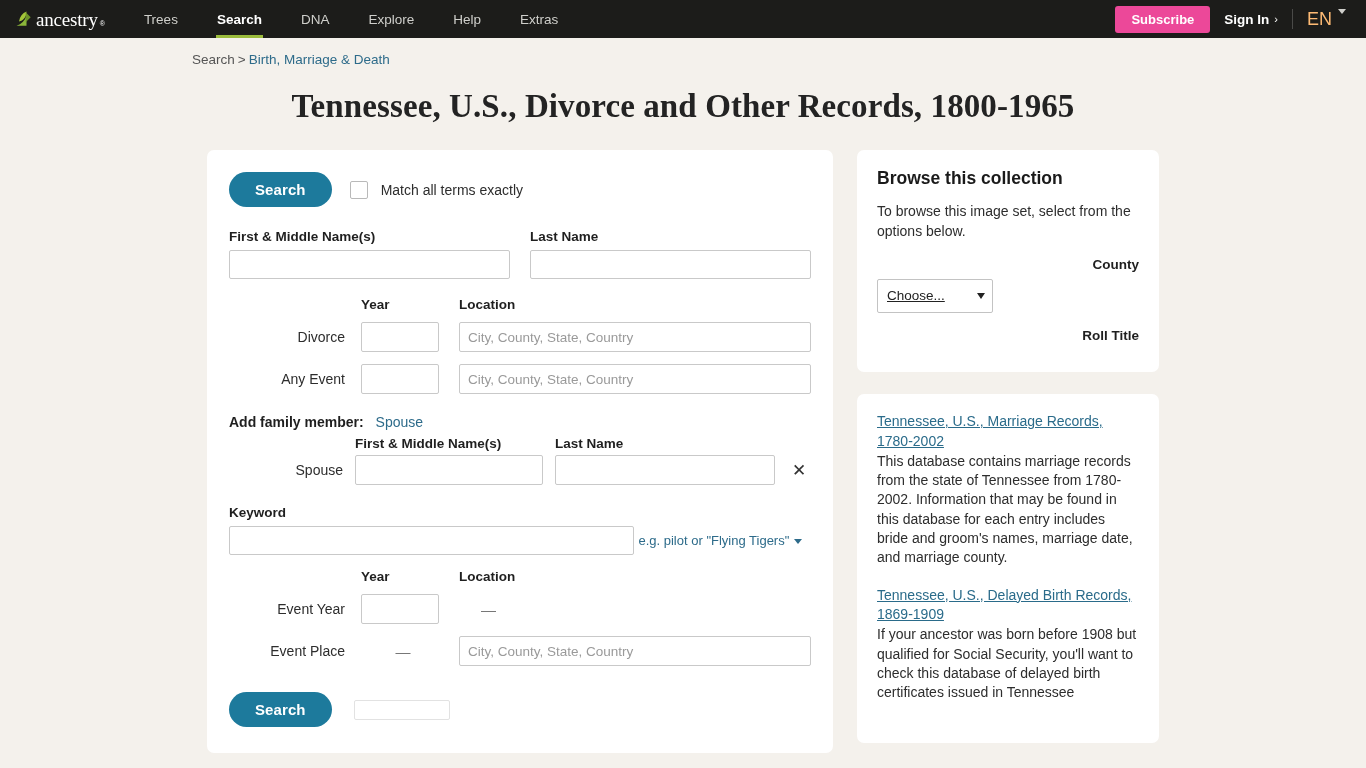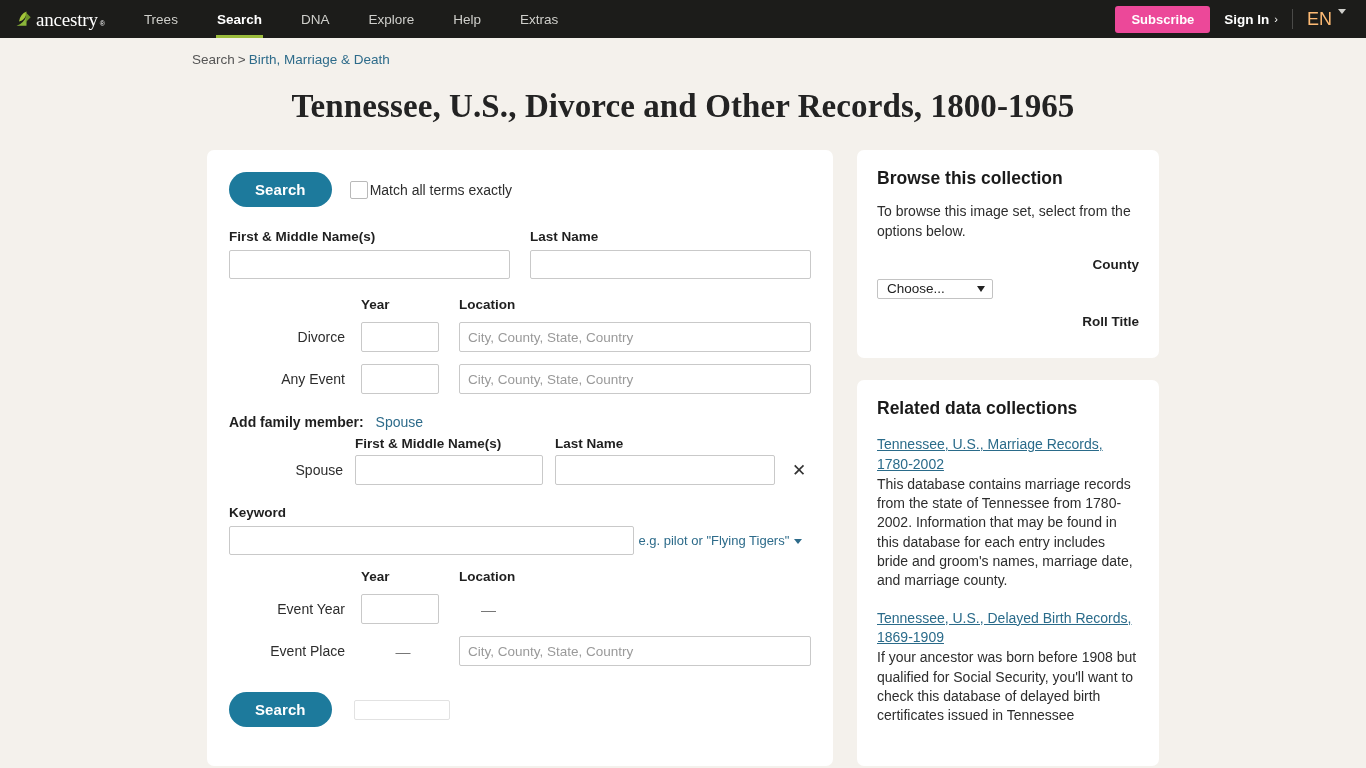--- a/index.html
+++ b/index.html
@@ -87,21 +87,21 @@
   .side { width:302px; display:flex; flex-direction:column; gap:22px; }
   .side-card { padding:18px 20px 22px 20px; }
 
   
   .search-row { display:flex; align-items:center; gap:18px; margin-bottom:22px; }
   .btn-search {
     background:#1d7a9c; color:#fff; border:none; border-radius:20px;
     font-size:15px; font-weight:bold; padding:9px 26px; cursor:pointer;
     font-family:inherit; letter-spacing:0.1px;
   }
-  .cbox-wrap { display:flex; align-items:center; gap:2px; cursor:pointer; }
+  .cbox-wrap { display:flex; align-items:center; gap:13px; cursor:pointer; }
   .cbox {
     width:18px; height:18px; border:1px solid #b9b9b9; border-radius:2px;
     background:#fff; display:block;
   }
   .cbox-label { font-size:14px; color:#2d2d2d; }
 
   label.fld-label, .fld-label {
     display:block; font-size:13.5px; font-weight:bold; color:#1f1f1f;
     margin-bottom:6px;
   }
@@ -157,24 +157,25 @@
 
   .bottom-row { display:flex; align-items:center; gap:22px; margin-top:20px; }
 
   
   .side-h {
     font-size:17.5px; font-weight:bold; color:#1a1a1a; margin:0 0 13px 0;
   }
   .side-p { font-size:14px; color:#2d2d2d; line-height:1.38; margin:0 0 16px 0; }
   .side-lbl { font-size:13.5px; font-weight:bold; color:#1f1f1f; margin-bottom:7px;text-align:right; }
   .select-box {
-    width:116px; height:20px; border:1px solid #c3c3c3; border-radius:2px;
+    width:116px; height:34px; border:1px solid #c3c3c3; border-radius:2px;
     background:#fff; display:flex; align-items:center; justify-content:space-between;
     padding:0 7px 0 9px; font-size:13.5px; color:#222; cursor:pointer;
     margin-bottom:15px;
+    text-decoration:underline;
   }
   .sel-chev {
     width:0; height:0; border-left:4.5px solid transparent;
     border-right:4.5px solid transparent; border-top:6px solid #222;
   }
   .rel-link {
     color:#2a6b8a; font-size:14px; text-decoration:underline; cursor:pointer;
     line-height:1.42; display:inline-block;
   }
   .rel-desc { font-size:14px; color:#2d2d2d; line-height:1.38; margin:0 0 18px 0; }
@@ -333,21 +334,20 @@
       <p class="side-p">To browse this image set, select from the options below.</p>
       <div class="side-lbl">County</div>
       <div class="select-box">
         <span>Choose...</span>
         <span class="sel-chev"></span>
       </div>
       <div class="side-lbl">Roll Title</div>
     </div>
 
     <div class="card side-card">
-      <h2 class="side-h" style="margin-bottom:16px">Related data collections</h2>
 
       <div class="rel-blk">
         <a class="rel-link">Tennessee, U.S., Marriage Records, 1780-2002</a>
         <p class="rel-desc">This database contains marriage records from the state of Tennessee from 1780-2002. Information that may be found in this database for each entry includes bride and groom's names, marriage date, and marriage county.</p>
       </div>
 
       <div class="rel-blk">
         <a class="rel-link">Tennessee, U.S., Delayed Birth Records, 1869-1909</a>
         <p class="rel-desc">If your ancestor was born before 1908 but qualified for Social Security, you'll want to check this database of delayed birth certificates issued in Tennessee</p>
       </div>

